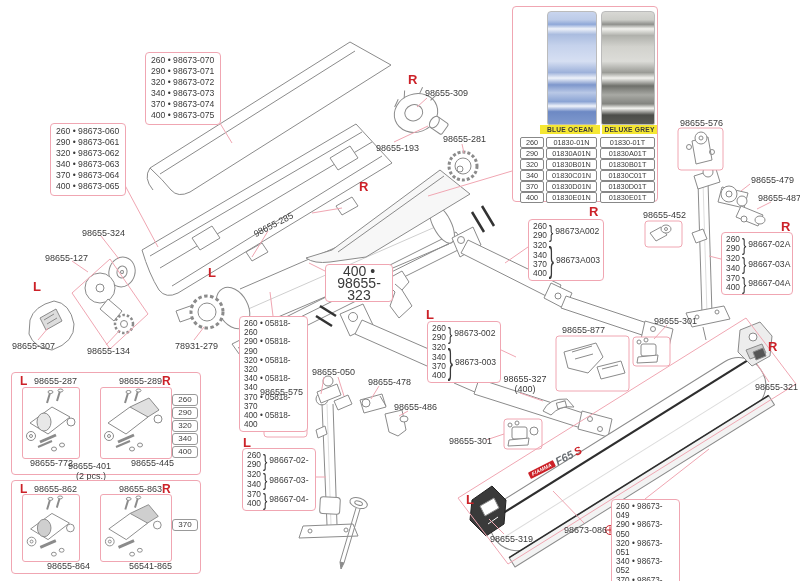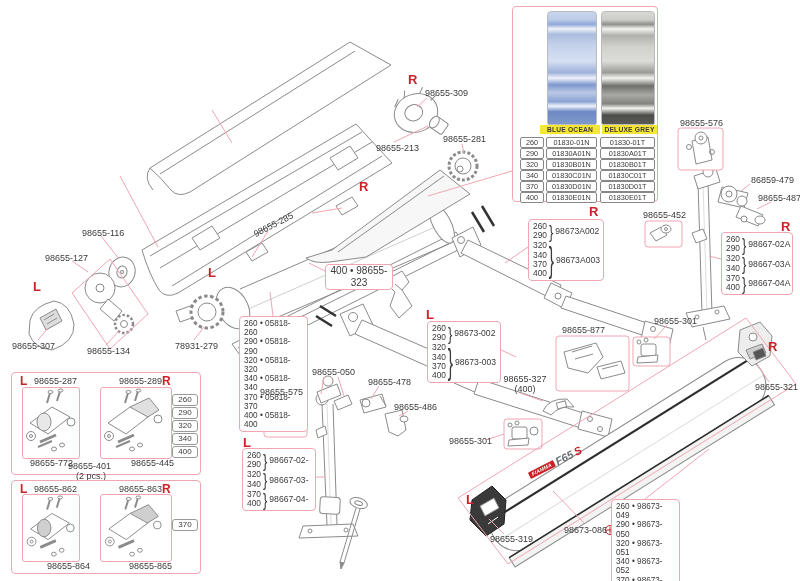--- a/index.html
+++ b/index.html
@@ -318,38 +318,54 @@
     <div class="fcell" style="left:33px;top:163px;width:49px">01830C01N</div>
     <div class="fcell" style="left:87px;top:163px;width:53px">01830C01T</div>
     <div class="fcell" style="left:7px;top:174px;width:22px">370</div>
     <div class="fcell" style="left:33px;top:174px;width:49px">01830D01N</div>
     <div class="fcell" style="left:87px;top:174px;width:53px">01830D01T</div>
     <div class="fcell" style="left:7px;top:185px;width:22px">400</div>
     <div class="fcell" style="left:33px;top:185px;width:49px">01830E01N</div>
     <div class="fcell" style="left:87px;top:185px;width:53px">01830E01T</div>
   </div>
 
+  <div class="pbox" style="left:145px;top:52px;width:76px">
+    <div class="rows">260 • 98673-070
+290 • 98673-071
+320 • 98673-072
+340 • 98673-073
+370 • 98673-074
+400 • 98673-075</div>
+  </div>
+  <div class="pbox" style="left:50px;top:123px;width:76px">
+    <div class="rows">260 • 98673-060
+290 • 98673-061
+320 • 98673-062
+340 • 98673-063
+370 • 98673-064
+400 • 98673-065</div>
+  </div>
   <div class="pbox" style="left:239px;top:316px;width:69px">
     <div class="rows small">260 • 05818-260
 290 • 05818-290
 320 • 05818-320
 340 • 05818-340
 370 • 05818-370
 400 • 05818-400</div>
   </div>
   <div class="pbox" style="left:611px;top:499px;width:69px">
     <div class="rows small">260 • 98673-049
 290 • 98673-050
 320 • 98673-051
 340 • 98673-052
 370 • 98673-053
 400 • 98673-054</div>
   </div>
   <div class="pbox" style="left:325px;top:264px;width:68px;text-align:center">
-    <div style="font-size:10px;line-height:12px;color:#3a3a3a">400 • 98655-323</div>
+    <div style="font-size:14px;line-height:12px;color:#3a3a3a">400 • 98655-323</div>
   </div>
 
   <div class="pbox bgrp" style="left:528px;top:219px;width:76px">
     <div class="grp">
         <span class="sizes">260
 290</span>
         <span class="brace">}</span>
         <span class="pnum">98673A002</span>
       </div>
     <div class="grp">
@@ -411,45 +427,45 @@
         <span class="pnum">98667-03A</span>
       </div>
     <div class="grp">
         <span class="sizes">370
 400</span>
         <span class="brace">}</span>
         <span class="pnum">98667-04A</span>
       </div>
   </div>
 
-  <div class="plab" style="left:82px;top:228px">98655-116</div>
+  <div class="plab" style="left:82px;top:228px">98655-324</div>
   <div class="plab" style="left:45px;top:253px">98655-127</div>
   <div class="plab" style="left:12px;top:341px">98655-307</div>
   <div class="plab" style="left:87px;top:346px">98655-134</div>
   <div class="plab" style="left:175px;top:341px">78931-279</div>
   <div class="plab rot285" style="left:252px;top:230px">98655-285</div>
-  <div class="plab" style="left:376px;top:143px">98655-213</div>
+  <div class="plab" style="left:376px;top:143px">98655-193</div>
   <div class="plab" style="left:425px;top:88px">98655-309</div>
   <div class="plab" style="left:443px;top:134px">98655-281</div>
   <div class="plab" style="left:312px;top:367px">98655-050</div>
   <div class="plab" style="left:260px;top:387px">98655-575</div>
   <div class="plab" style="left:368px;top:377px">98655-478</div>
   <div class="plab" style="left:394px;top:402px">98655-486</div>
   <div class="plab" style="left:490px;top:534px">98655-319</div>
   <div class="plab center" style="left:496px;top:374px;width:58px">
     <div>98655-327</div>
     <div>(400)</div>
   </div>
   <div class="plab" style="left:449px;top:436px">98655-301</div>
   <div class="plab" style="left:654px;top:316px">98655-301</div>
   <div class="plab" style="left:562px;top:325px">98655-877</div>
   <div class="plab" style="left:755px;top:382px">98655-321</div>
   <div class="plab" style="left:564px;top:525px">98673-086</div>
   <div class="plab" style="left:643px;top:210px">98655-452</div>
-  <div class="plab" style="left:751px;top:175px">86859-479</div>
+  <div class="plab" style="left:751px;top:175px">98655-479</div>
   <div class="plab" style="left:758px;top:193px">98655-487</div>
   <div class="plab" style="left:680px;top:118px">98655-576</div>
 
   <span class="rl" style="left:33px;top:280px">L</span>
   <span class="rl" style="left:208px;top:266px">L</span>
   <span class="rl" style="left:359px;top:180px">R</span>
   <span class="rl" style="left:408px;top:73px">R</span>
   <span class="rl" style="left:589px;top:205px">R</span>
   <span class="rl" style="left:426px;top:308px">L</span>
   <span class="rl" style="left:781px;top:220px">R</span>
@@ -548,21 +564,21 @@
           <circle cx="8" cy="48" r="4.5"></circle>
             <circle cx="8" cy="48" r="1.5"></circle>
           <path d="M17,54 l16,-7" stroke-width="3"></path>
           <ellipse cx="31" cy="61" rx="2.5" ry="2"></ellipse>
             <ellipse cx="39" cy="57" rx="2.5" ry="2"></ellipse>
         </g>
       </svg>
     </div>
   </div>
   <div class="plab" style="left:47px;top:561px">98655-864</div>
-  <div class="plab" style="left:129px;top:561px">98655-865</div>
+  <div class="plab" style="left:129px;top:561px">56541-865</div>
   <div class="cell" style="left:172px;top:519px">370</div>
 
   <div class="logo">
     <span class="brand">FIAMMA</span>
     <span class="model">F65</span>
     <span class="suffix">S</span>
   </div>
 
 </div>
 

